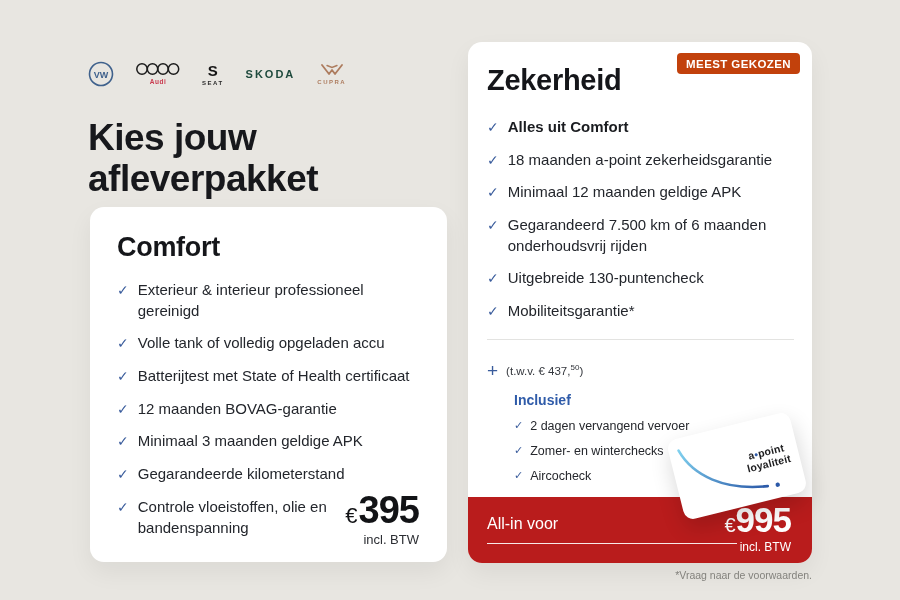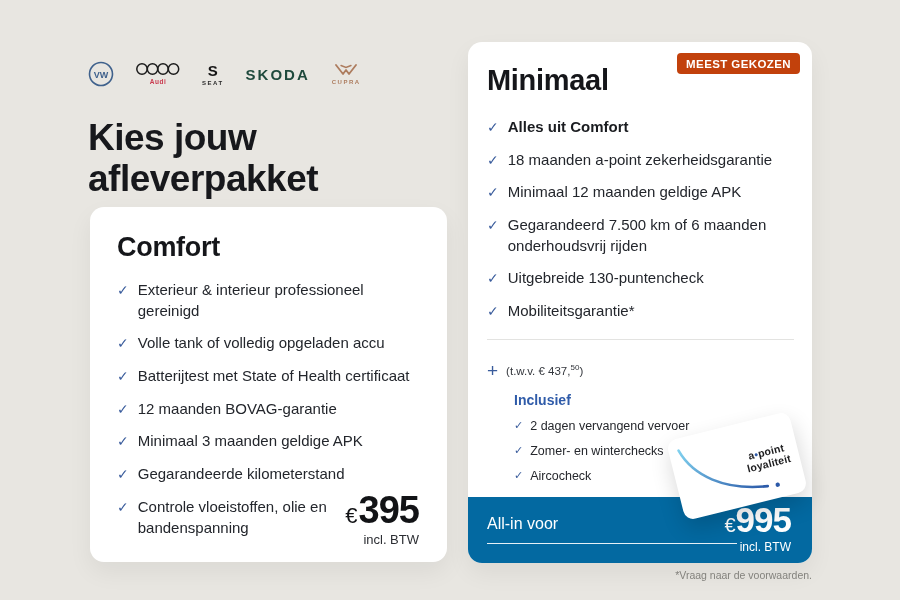--- a/index.html
+++ b/index.html
@@ -8,21 +8,21 @@
     background:#e8e6e1;
     font-family:"Liberation Sans", sans-serif;
     color:#202329;
   }
   
   .brand-row{position:absolute;left:88px;top:34px;display:flex;align-items:center;gap:22px;height:34px;}
   .brand{display:flex;flex-direction:column;align-items:center;justify-content:center;line-height:1;margin-top:46px;}
   .brand small{font-size:6px;font-weight:700;letter-spacing:1.5px;color:#2a2a2a;margin-top:2px;}
   .audi-label{color:#c93a4e !important;letter-spacing:0.5px !important;font-size:6.5px !important;}
   .seat-s{font-size:15px;font-weight:800;color:#151515;}
-  .skoda-text{font-size:15px;font-weight:800;letter-spacing:2px;color:#1f4a3d;}
+  .skoda-text{font-size:11px;font-weight:800;letter-spacing:2px;color:#1f4a3d;}
   .cupra-label{color:#ad7c5e !important;}
   
   .heading{
     position:absolute;left:88px;top:92px;width:310px;
     font-size:37px;font-weight:600;color:#17181c;line-height:1.12;letter-spacing:-0.5px;
   }
   
   .card{position:absolute;background:#fff;border-radius:14px;box-shadow:0 10px 24px rgba(0,0,0,0.06);}
   .card-comfort{left:90px;top:207px;width:357px;height:355px;}
   .card-zekerheid{left:468px;top:42px;width:344px;height:521px;}
@@ -64,21 +64,21 @@
     transform:rotate(-14deg);box-shadow:0 10px 22px rgba(0,0,0,0.16);z-index:6;
   }
   .loyal-card .arc{position:absolute;left:0;top:0;}
   .loyal-card .ltext{
     position:absolute;right:9px;top:28px;text-align:center;font-size:10.5px;font-weight:700;
     color:#1c1c1e;line-height:1.18;letter-spacing:0.2px;
   }
   .ldot{color:#2f5ba9;}
   
   .zfooter{
-    position:absolute;left:0;right:0;bottom:0;height:66px;background:#0369a1;
+    position:absolute;left:0;right:0;bottom:0;height:66px;background:#b91c1c;
     border-radius:0 0 14px 14px;z-index:4;color:#fff;
   }
   .zfooter .flabel{position:absolute;left:19px;top:18px;font-size:16px;font-weight:500;}
   .zfooter .fline{position:absolute;left:19px;bottom:19px;width:250px;height:1px;background:rgba(255,255,255,0.9);}
   .zfooter .fprice{position:absolute;right:21px;top:5px;text-align:right;font-weight:600;letter-spacing:-1px;line-height:1;}
   .zfooter .fprice .euro{font-size:20px;font-weight:400;margin-right:1px;}
   .zfooter .fprice .amount{font-size:35px;}
   .zfooter .fnote{position:absolute;right:21px;top:43px;font-size:12px;font-weight:400;letter-spacing:0;}
   
   .footnote{position:absolute;left:468px;top:569px;width:344px;text-align:right;font-size:10.5px;color:#83827d;}
@@ -159,21 +159,21 @@
     <div class="price-line">
       <span class="euro">€</span><span class="amount">395</span>
     </div>
     <div class="price-note">incl. BTW</div>
   </div>
 </div>
 
 <div class="card card-zekerheid">
   <div class="badge">MEEST GEKOZEN</div>
   <div class="zeker-inner">
-    <div class="card-title">Minimaal</div>
+    <div class="card-title">Zekerheid</div>
     <ul class="checklist">
       <li class="bold">
           <span class="check">✓</span>
           <span class="item-label">Alles uit Comfort</span>
         </li>
       <li>
           <span class="check">✓</span>
           <span class="item-label">18 maanden a-point zekerheidsgarantie</span>
         </li>
       <li>

